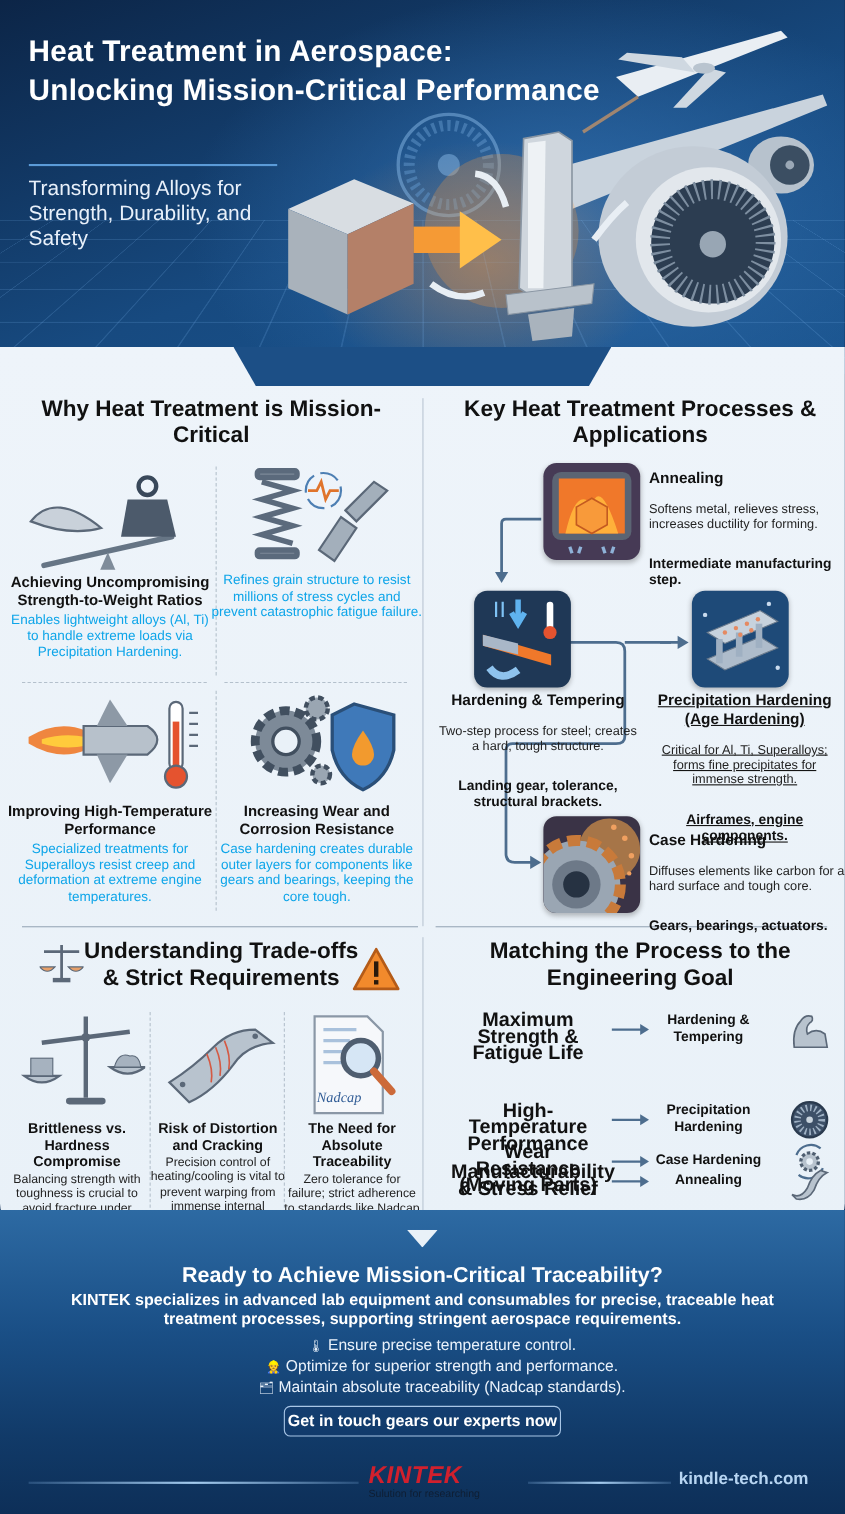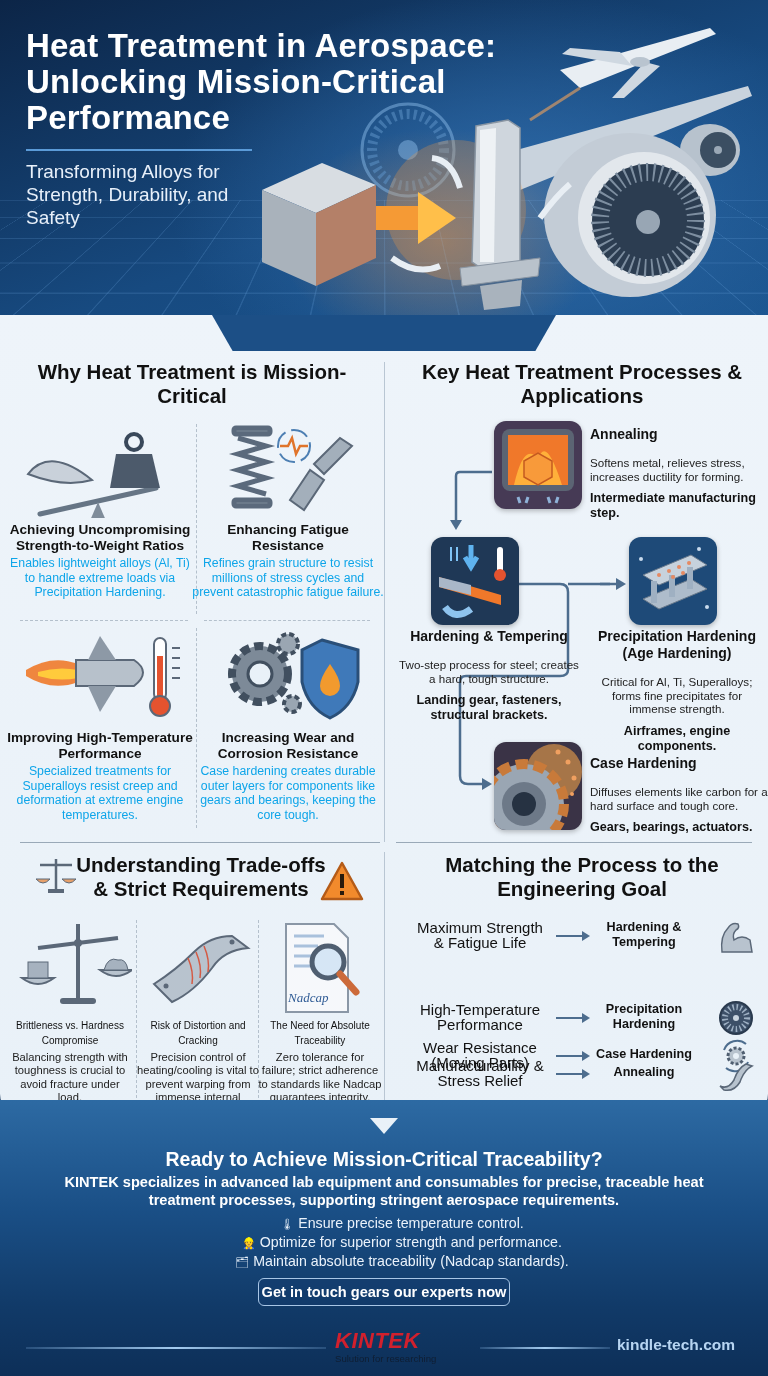--- a/index.html
+++ b/index.html
@@ -23,21 +23,21 @@
     position: absolute; left: 0; top: 200px; width: 768px; height: 140px;
     background-image:
       linear-gradient(rgba(120,180,240,0.18) 1px, transparent 1px),
       linear-gradient(90deg, rgba(120,180,240,0.18) 1px, transparent 1px);
     background-size: 48px 28px;
     transform: perspective(300px) rotateX(55deg);
     transform-origin: top;
   }
   .hero-title {
     position: absolute; left: 26px; top: 28px; width: 520px;
-    color: #fff; font-weight: 700; font-size: 33px; line-height: 36px;
+    color: #fff; font-weight: 700; font-size: 27px; line-height: 36px;
     letter-spacing: 0.2px;
   }
   .hero-rule {
     position: absolute; left: 26px; top: 149px; width: 226px; height: 2px;
     background: #5b9bd8;
   }
   .hero-sub {
     position: absolute; left: 26px; top: 160px; width: 240px;
     color: #e8f0fa; font-size: 19px; line-height: 23px;
   }
@@ -72,32 +72,32 @@
   .dash-h { position: absolute; height: 0; border-top: 1px dashed #b4c0cc; }
 
   
   .proc-icon {
     position: absolute; width: 88px; height: 88px; border-radius: 12px; overflow: hidden;
     box-shadow: 0 2px 5px rgba(0,0,0,0.25);
   }
   .proc-text { position: absolute; }
   .proc-text h4 { font-size: 14px; line-height: 17px; font-weight: 700; color: #111; }
   .proc-text p  { font-size: 11.6px; line-height: 13.6px; color: #222; margin-top: 13px; }
-  .proc-text .app { font-size: 12.6px; line-height: 15px; font-weight: 700; color: #111; margin-top: 8px; }
+  .proc-text .app { font-size: 12.6px; line-height: 15px; font-weight: 700; color: #111; margin-top: 22px; }
   .center { text-align: center; }
 
   
   .to-card { position: absolute; width: 124px; text-align: center; }
   .to-card .icon { width: 124px; height: 100px; display: block; }
-  .to-card h4 { font-size: 10px; line-height: 15px; font-weight: 400; color: #111; }
+  .to-card h4 { font-size: 13px; line-height: 15px; font-weight: 700; color: #111; }
   .to-card p  { font-size: 11.2px; line-height: 13.4px; color: #222; margin-top: 3px; }
 
   
   .match-row { position: absolute; left: 410px; width: 340px; height: 40px; }
-  .match-goal { position: absolute; left: 0; width: 140px; text-align: center; font-size: 15px; line-height: 15px; font-weight: 400; color: #111; }
+  .match-goal { position: absolute; left: 0; width: 140px; text-align: center; font-size: 18px; line-height: 15px; font-weight: 700; color: #111; }
   .match-arrow { position: absolute; left: 146px; top: 12px; width: 34px; height: 12px; }
   .match-proc { position: absolute; left: 178px; width: 112px; text-align: center; font-size: 12.6px; line-height: 15px; font-weight: 700; color: #111; }
   .match-icon { position: absolute; left: 308px; width: 36px; height: 36px; }
 
   
   .cta {
     position: absolute; left: 0; top: 1100px; width: 768px; height: 276px;
     background:
       radial-gradient(ellipse 360px 60px at 384px 1376px, rgba(180,220,255,0.55), transparent 70%),
       linear-gradient(180deg, #2d6aa3 0%, #1a4f86 40%, #113a68 75%, #0d2f58 100%);
@@ -222,21 +222,20 @@
       <g stroke="#5b6a7c" stroke-width="5" fill="none">
         <rect x="42" y="10" width="36" height="6" rx="2" fill="#7c8a99"></rect>
         <path d="M46 20 L74 28 L46 36 L74 44 L46 52 L74 60 L46 68 L74 76"></path>
         <rect x="42" y="82" width="36" height="6" rx="2" fill="#7c8a99"></rect>
       </g>
       <circle cx="102" cy="28" r="16" fill="none" stroke="#4d7fb3" stroke-width="2" stroke-dasharray="18 6"></circle>
       <path d="M88 28 L96 28 L100 20 L104 36 L108 28 L116 28" stroke="#e0742b" stroke-width="2.5" fill="none"></path>
       <path d="M122 46 L148 20 L160 28 L132 56 Z" fill="#a3afbb" stroke="#5b6878" stroke-width="2"></path>
       <path d="M118 52 L98 82 L112 92 L132 62 Z" fill="#a3afbb" stroke="#5b6878" stroke-width="2"></path>
     </svg>
-    <h4>Enhancing Fatigue Resistance</h4>
     <p>Refines grain structure to resist millions of stress cycles and prevent catastrophic fatigue failure.</p>
   </div>
 
   <div class="why-card" style="left:4px;top:626px;">
     <svg class="icon" viewBox="0 0 192 100">
       <path d="M22 44 Q48 28 74 38 L74 56 Q48 66 22 50 Z" fill="#f07a2a" opacity="0.9"></path>
       <path d="M34 46 Q54 40 74 44 L74 52 Q54 56 34 50 Z" fill="#ffcb3c"></path>
       <path d="M72 34 L130 34 Q148 46 130 60 L72 60 Z" fill="#b7c1cb" stroke="#5b6878" stroke-width="2"></path>
       <path d="M84 34 L96 10 L112 34 Z" fill="#8d99a6"></path>
       <path d="M84 60 L96 86 L112 60 Z" fill="#8d99a6"></path>
@@ -313,21 +312,21 @@
       <rect x="66" y="10" width="6" height="26" rx="3" fill="#fff"></rect>
       <circle cx="69" cy="38" r="6" fill="#e5532f"></circle>
       <path d="M8 40 L70 58 L70 68 L8 50 Z" fill="#f0782a"></path>
       <path d="M8 40 L40 48 L40 58 L8 50 Z" fill="#a9b7c8"></path>
       <path d="M14 70 Q24 84 40 72" stroke="#8ec3ee" stroke-width="7" fill="none"></path>
     </svg>
   </div>
   <div class="proc-text center" style="left:398px;top:628px;width:182px;">
     <h4>Hardening &amp; Tempering</h4>
     <p>Two-step process for steel; creates a hard, tough structure.</p>
-    <div class="app">Landing gear, fasteners, structural brackets.</div>
+    <div class="app">Landing gear, tolerance, structural brackets.</div>
   </div>
 
   <div class="proc-icon" style="left:629px;top:537px;background:#1e4a78;">
     <svg viewBox="0 0 88 88" width="88" height="88">
       <path d="M14 38 L62 18 L78 28 L30 48 Z" fill="#c7d2dd" stroke="#6a7a8c"></path>
       <path d="M14 62 L62 42 L78 52 L30 72 Z" fill="#aebccb" stroke="#6a7a8c"></path>
       <g fill="#9fb0c2">
           <rect x="22" y="44" width="6" height="22"></rect>
           <rect x="40" y="38" width="6" height="22"></rect>
           <rect x="58" y="30" width="6" height="22"></rect>
@@ -340,21 +339,21 @@
           <circle cx="44" cy="40" r="2"></circle>
           <circle cx="54" cy="36" r="2"></circle>
         </g>
       <g fill="#c9dbee">
           <circle cx="12" cy="22" r="2"></circle>
           <circle cx="78" cy="70" r="2"></circle>
           <circle cx="70" cy="12" r="2"></circle>
         </g>
     </svg>
   </div>
-  <div class="proc-text center" style="left:592px;top:628px;width:170px;">
+  <div class="proc-text center" style="left:592px;top:628px;width:170px;text-decoration:underline;">
     <h4>Precipitation Hardening (Age Hardening)</h4>
     <p>Critical for Al, Ti, Superalloys; forms fine precipitates for immense strength.</p>
     <div class="app">Airframes, engine components.</div>
   </div>
 
   <div class="proc-icon" style="left:494px;top:742px;background:#3a3346;">
     <svg viewBox="0 0 88 88" width="88" height="88">
       <circle cx="60" cy="30" r="28" fill="#ffab4a" opacity="0.55"></circle>
       <circle cx="30" cy="62" r="40" fill="#9aa6b3" stroke="#c87a3a" stroke-width="10" stroke-dasharray="12 6"></circle>
       <circle cx="30" cy="62" r="22" fill="#6d7988"></circle>

